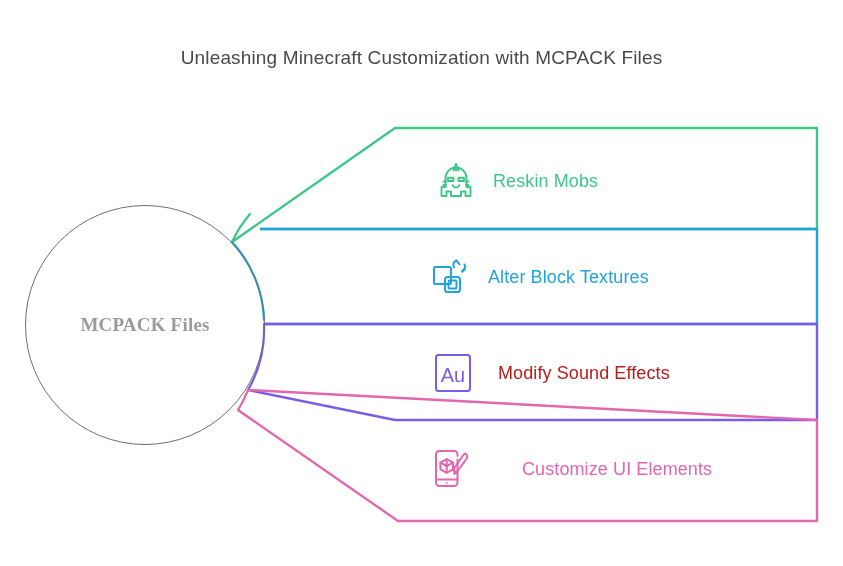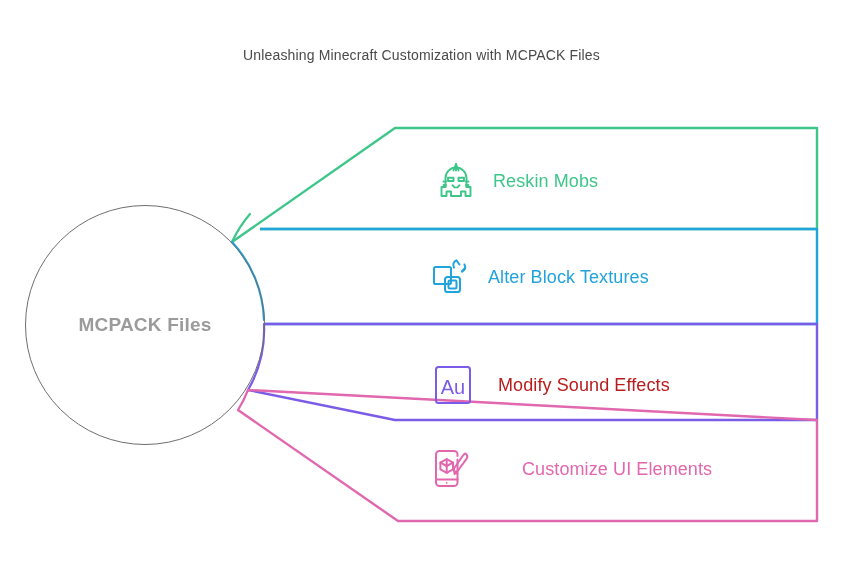--- a/index.html
+++ b/index.html
@@ -19,21 +19,21 @@
     inset: 0;
     width: 843px;
     height: 566px;
   }
   .title {
     position: absolute;
     left: 0;
     top: 47px;
     width: 843px;
     text-align: center;
-    font-size: 14px;
+    font-size: 19px;
     color: #4a4a4a;
     letter-spacing: 0.15px;
     white-space: nowrap;
   }
   #connector-layer {
     position: absolute;
     left: 0;
     top: 0;
     width: 843px;
     height: 566px;
@@ -44,20 +44,21 @@
     top: 205px;
     width: 240px;
     height: 240px;
     border: 1.6px solid #6e6e6e;
     border-radius: 50%;
     box-sizing: border-box;
     display: flex;
     align-items: center;
     justify-content: center;
     background: transparent;
+    font-family: Liberation Serif, serif;
   }
   .center-node-label {
     font-size: 19px;
     font-weight: bold;
     color: #9b9b9b;
     letter-spacing: 0.2px;
     white-space: nowrap;
   }
   .branch {
     position: absolute;
@@ -78,21 +79,21 @@
     display: block;
     overflow: visible;
   }
   .branch-label {
     font-size: 18px;
     white-space: nowrap;
     letter-spacing: 0.1px;
   }
   .b0 { left: 433px; top: 158px; }
   .b1 { left: 428px; top: 254px; justify-content: space-between; }
-  .b2 { left: 430px; top: 362px; gap: 22px; }
+  .b2 { left: 430px; top: 350px; gap: 22px; }
   .b3 { left: 428px; top: 446px; gap: 48px; }
 </style>
 </head>
 <body>
 
 <div id="diagram-root">
 
   <div class="title">Unleashing Minecraft Customization with MCPACK Files</div>
 
   <svg id="connector-layer" viewBox="0 0 843 566">

